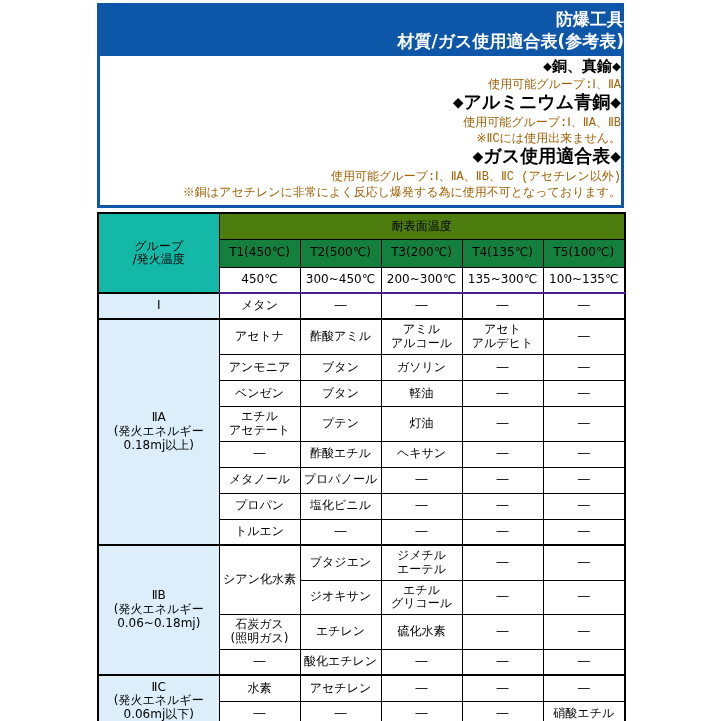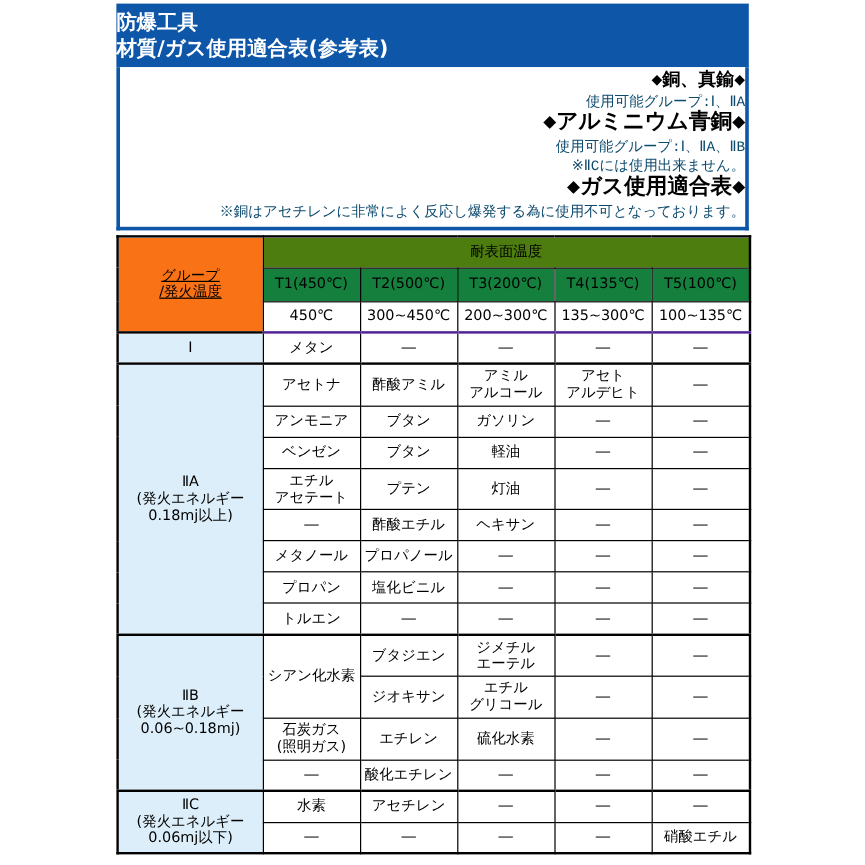--- a/index.html
+++ b/index.html
@@ -11,21 +11,21 @@
   }
   .content {
     position: absolute;
     left: 97px; top: 3px;
     width: 527px;
   }
   
   .title-band {
     background: #0d56a8;
     color: #ffffff;
-    text-align: left;
+    text-align: right;
     padding: 5px 0 4px 0;
     font-weight: bold;
     font-size: 17px;
     line-height: 1.3;
   }
   
   .info-box {
     border: 3px solid #0d56a8;
     border-top: none;
     background: #ffffff;
@@ -36,21 +36,21 @@
   .info-heading {
     font-weight: bold;
     color: #000;
     line-height: 1.2;
     white-space: pre-line;
   }
   .info-heading.small { font-size: 15px; }
   .info-heading.big   { font-size: 18px; }
   .info-line {
     font-size: 12px;
-    color: #0c4a6e;
+    color: #a16207;
     line-height: 1.35;
     white-space: pre-line;
   }
   
   table.compat {
     margin-top: 4px;
     border-collapse: collapse;
     table-layout: fixed;
     width: 527px;
     border: 2px solid #000;
@@ -61,24 +61,23 @@
     vertical-align: middle;
     font-size: 12px;
     font-weight: normal;
     color: #000;
     padding: 3px 1px;
     line-height: 1.15;
     white-space: pre-line;
     overflow: hidden;
   }
   td.corner, th.corner {
-    background: #f97316;
+    background: #14b8a6;
     border-right: 2px solid #000;
     font-size: 13px;
-    text-decoration: underline;
   }
   th.temp-head { background: #4d7c0f; font-size: 13px; height: 26px; }
   th.tclass    { background: #15803d; height: 28px; }
   td.trange    { height: 26px; }
   thead tr:last-child td, thead tr:last-child th { border-bottom: 2px solid #4c1d95; }
   td.group-cell {
     background: #dbeef9;
     border-right: 2px solid #000;
     font-size: 12px;
   }
@@ -95,20 +94,21 @@
     <div>材質/ガス使用適合表(参考表)</div>
   </header>
 
   <section class="info-box">
     <div class="info-heading small">◆銅、真鍮◆</div>
     <div class="info-line">使用可能グループ:Ⅰ、ⅡA</div>
     <div class="info-heading big">◆アルミニウム青銅◆</div>
     <div class="info-line">使用可能グループ:Ⅰ、ⅡA、ⅡB</div>
     <div class="info-line">※ⅡCには使用出来ません。</div>
     <div class="info-heading big">◆ガス使用適合表◆</div>
+    <div class="info-line">使用可能グループ:Ⅰ、ⅡA、ⅡB、ⅡC (アセチレン以外)</div>
     <div class="info-line">※銅はアセチレンに非常によく反応し爆発する為に使用不可となっております。</div>
   </section>
 
   <table class="compat">
       <colgroup>
         <col style="width: 121px;">
         <col style="width: 81px;">
         <col style="width: 81px;">
         <col style="width: 81px;">
         <col style="width: 81px;">

